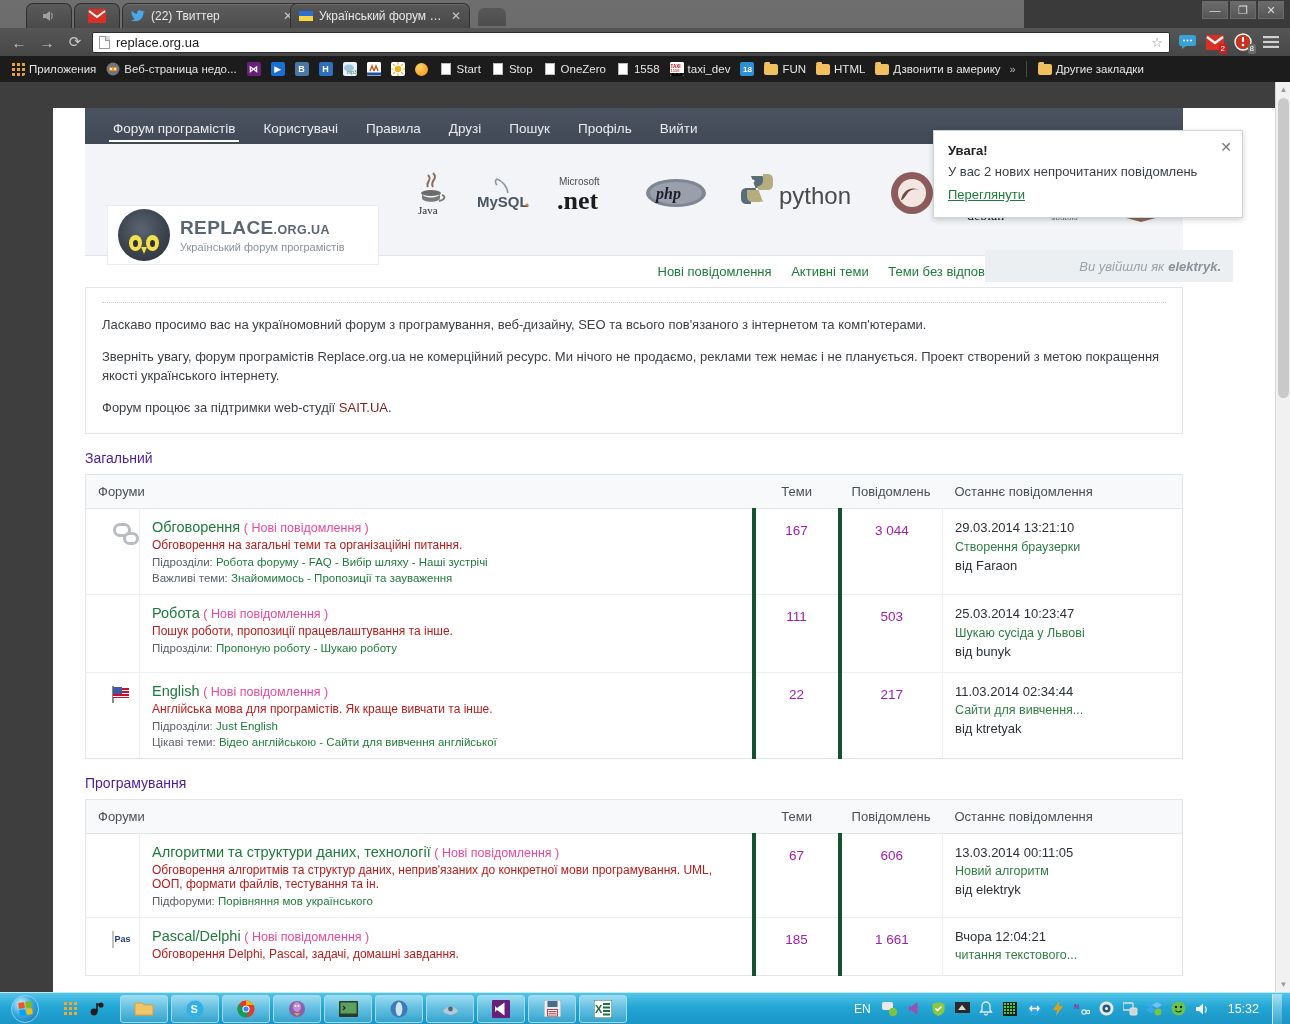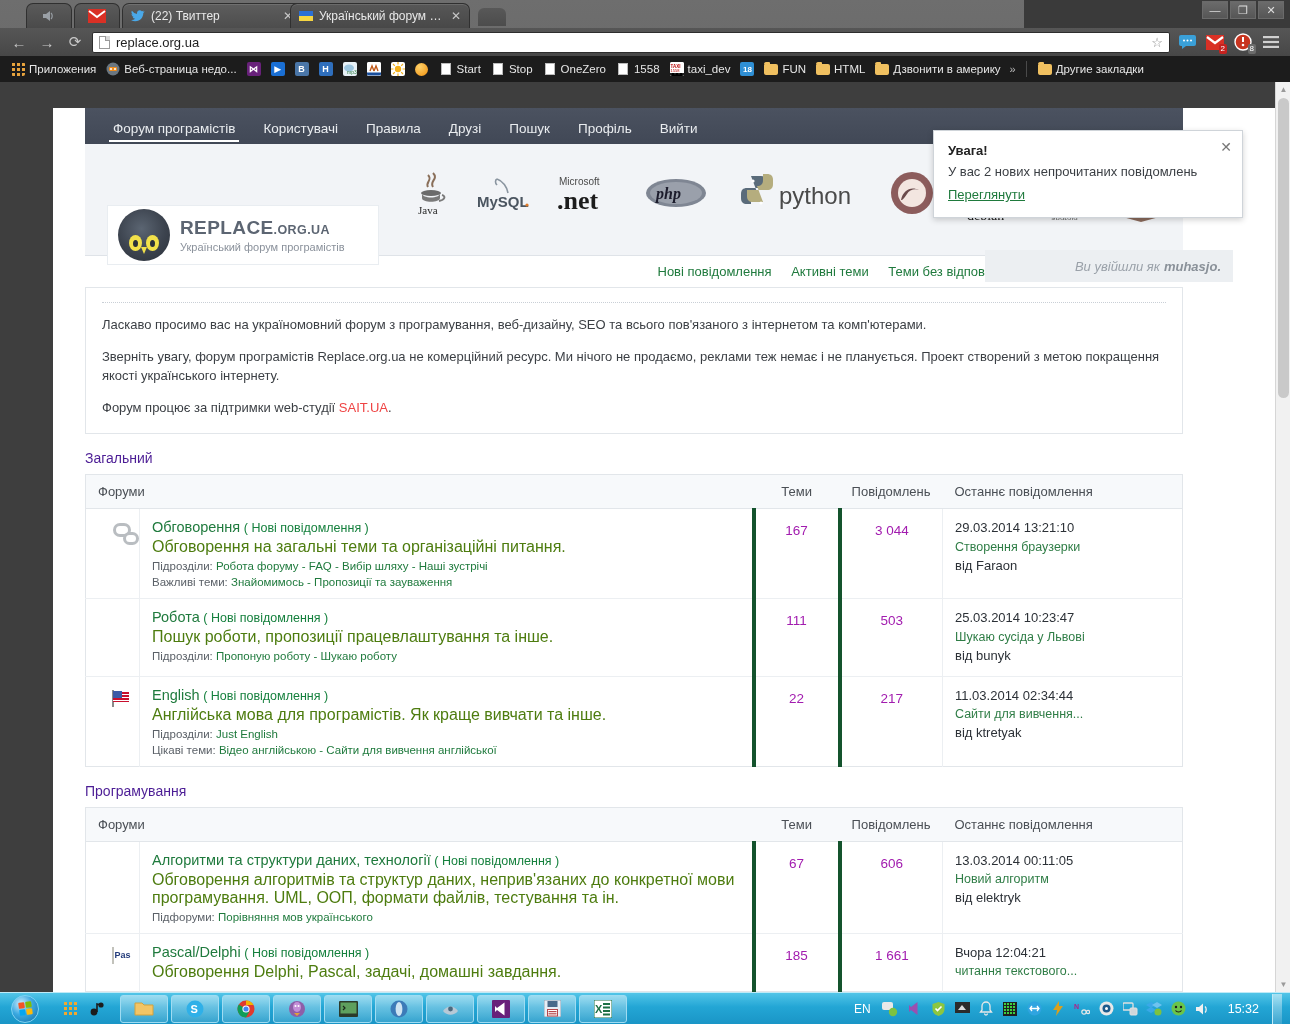--- a/index.html
+++ b/index.html
@@ -170,39 +170,39 @@
   .toplinks a.strong { font-weight:bold; color:#12632f; }
 
   .welcome {
     margin-left:32px; width:1098px; border:1px solid #e2e6ea; background:#fff;
     padding:14px 16px 16px 16px;
   }
   .welcome h3 { margin:0 0 10px 0; font-size:13.5px; color:#222; }
   .welcome .rule { border-bottom:1px dotted #c9cfd6; margin-bottom:12px; }
   .welcome p { margin:0 0 12px 0; font-size:13px; color:#3b3f44; line-height:1.5; }
   .welcome p:last-child { margin-bottom:0; }
-  .welcome a { color:#ef4444; text-decoration:none; }
+  .welcome a { color:#7f1d1d; text-decoration:none; }
 
   .section-title { margin:16px 0 8px 32px; font-size:14px; color:#4c1d95; }
 
   .ftable { margin-left:32px; width:1098px; border:1px solid #e2e6ea; border-collapse:collapse; background:#fff; }
   .ftable th {
     background:#f7f9fb; font-weight:normal; font-size:13px; color:#4a4f55;
     text-align:left; padding:9px 12px; border-bottom:1px solid #e2e6ea;
   }
   .ftable th.num { text-align:center; width:86px; }
   .ftable th.last { width:240px; }
   .ftable td { border-bottom:1px solid #eceff2; padding:10px 12px; vertical-align:top; font-size:13px; }
   .ftable tr:last-child td { border-bottom:none; }
   .ftable td.ico { width:54px; text-align:center; border-right:1px solid #eceff2; padding-top:14px; }
   .ftable td.num { text-align:center; border-left:4px solid #14532d; font-size:13.5px; color:#a21caf; padding-top:14px; }
   .ftable td.lastpost { border-left:1px solid #eceff2; line-height:1.45; }
   .f-title { font-size:14.5px; color:#1f7a3d; text-decoration:none; }
-  .f-new { color:#15803d; font-size:12.5px; }
-  .f-desc { color:#4d7c0f; font-size:16px; margin-top:3px; }
+  .f-new { color:#ec4899; font-size:12.5px; }
+  .f-desc { color:#b91c1c; font-size:12px; margin-top:3px; }
   .f-sub { font-size:11.5px; color:#5b6168; margin-top:4px; }
   .f-sub a { color:#1f7a3d; text-decoration:none; }
   .lp-date { color:#2c3137; font-size:13px; }
   .lp-topic { color:#2f7d46; font-size:12.5px; }
   .lp-by { color:#2c3137; font-size:13px; }
 
   
   .ico-chat { width:30px; height:26px; margin:0 auto; position:relative; }
   .ico-chat .b1, .ico-chat .b2 { position:absolute; border:3px solid #b9bdc1; border-radius:8px; }
   .ico-chat .b1 { left:0; top:0; width:18px; height:14px; }
@@ -617,21 +617,21 @@
               <div class="brand-name">
                 <span style="font-size:19px;">REPLACE</span><span>.ORG.UA</span>
               </div>
               <div class="brand-sub">Український форум програмістів</div>
             </div>
           </div>
         </div>
 
         <div class="loggedin">
           <span>Ви увійшли як</span>
-          <b>muhasjo.</b>
+          <b>elektryk.</b>
         </div>
 
         <div class="toplinks">
           <a>Нові повідомлення</a>
           <a>Активні теми</a>
           <a>Теми без відповідей</a>
           <a class="strong">Приватні повідомлення</a>
         </div>
 
         <div class="welcome">

